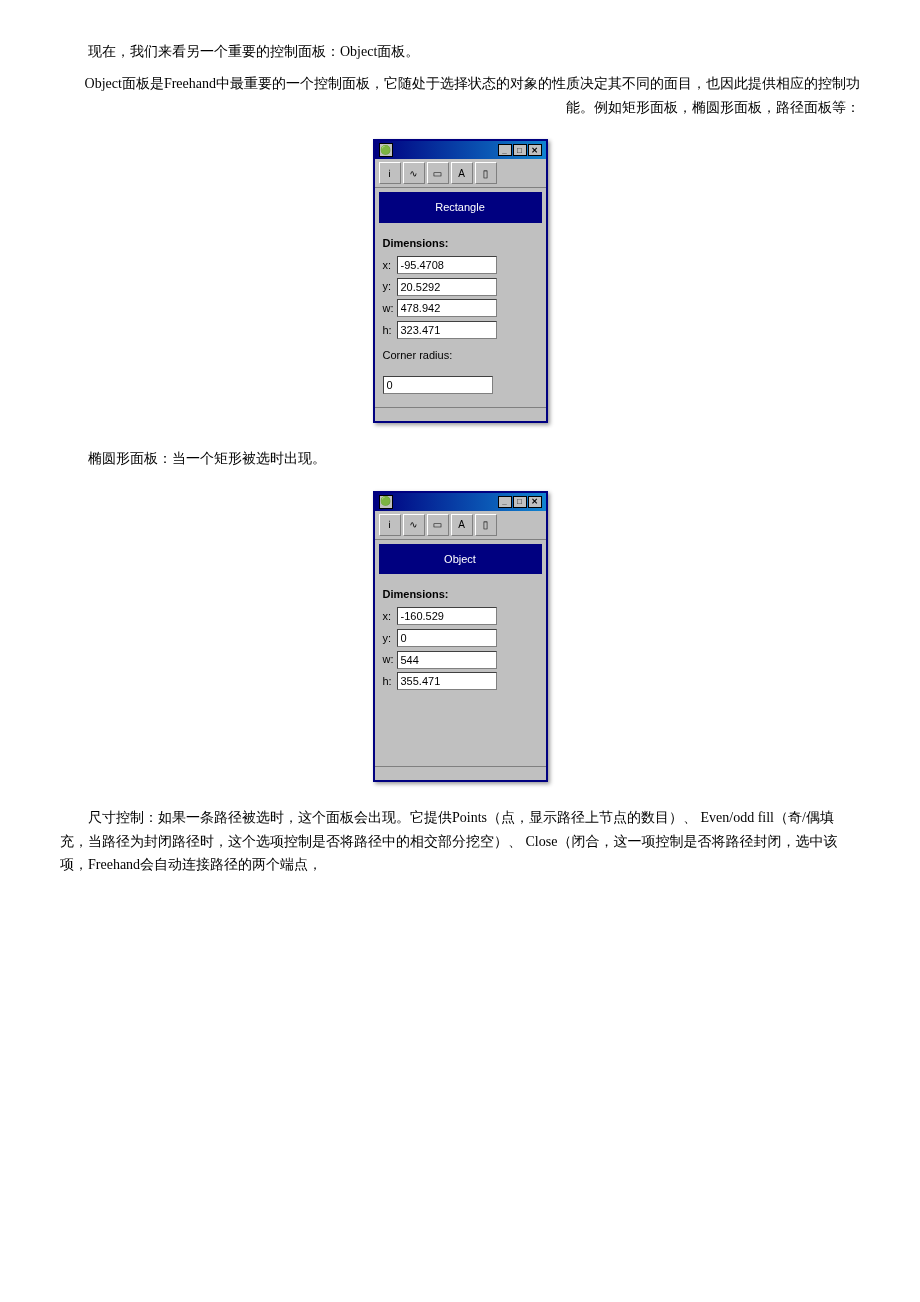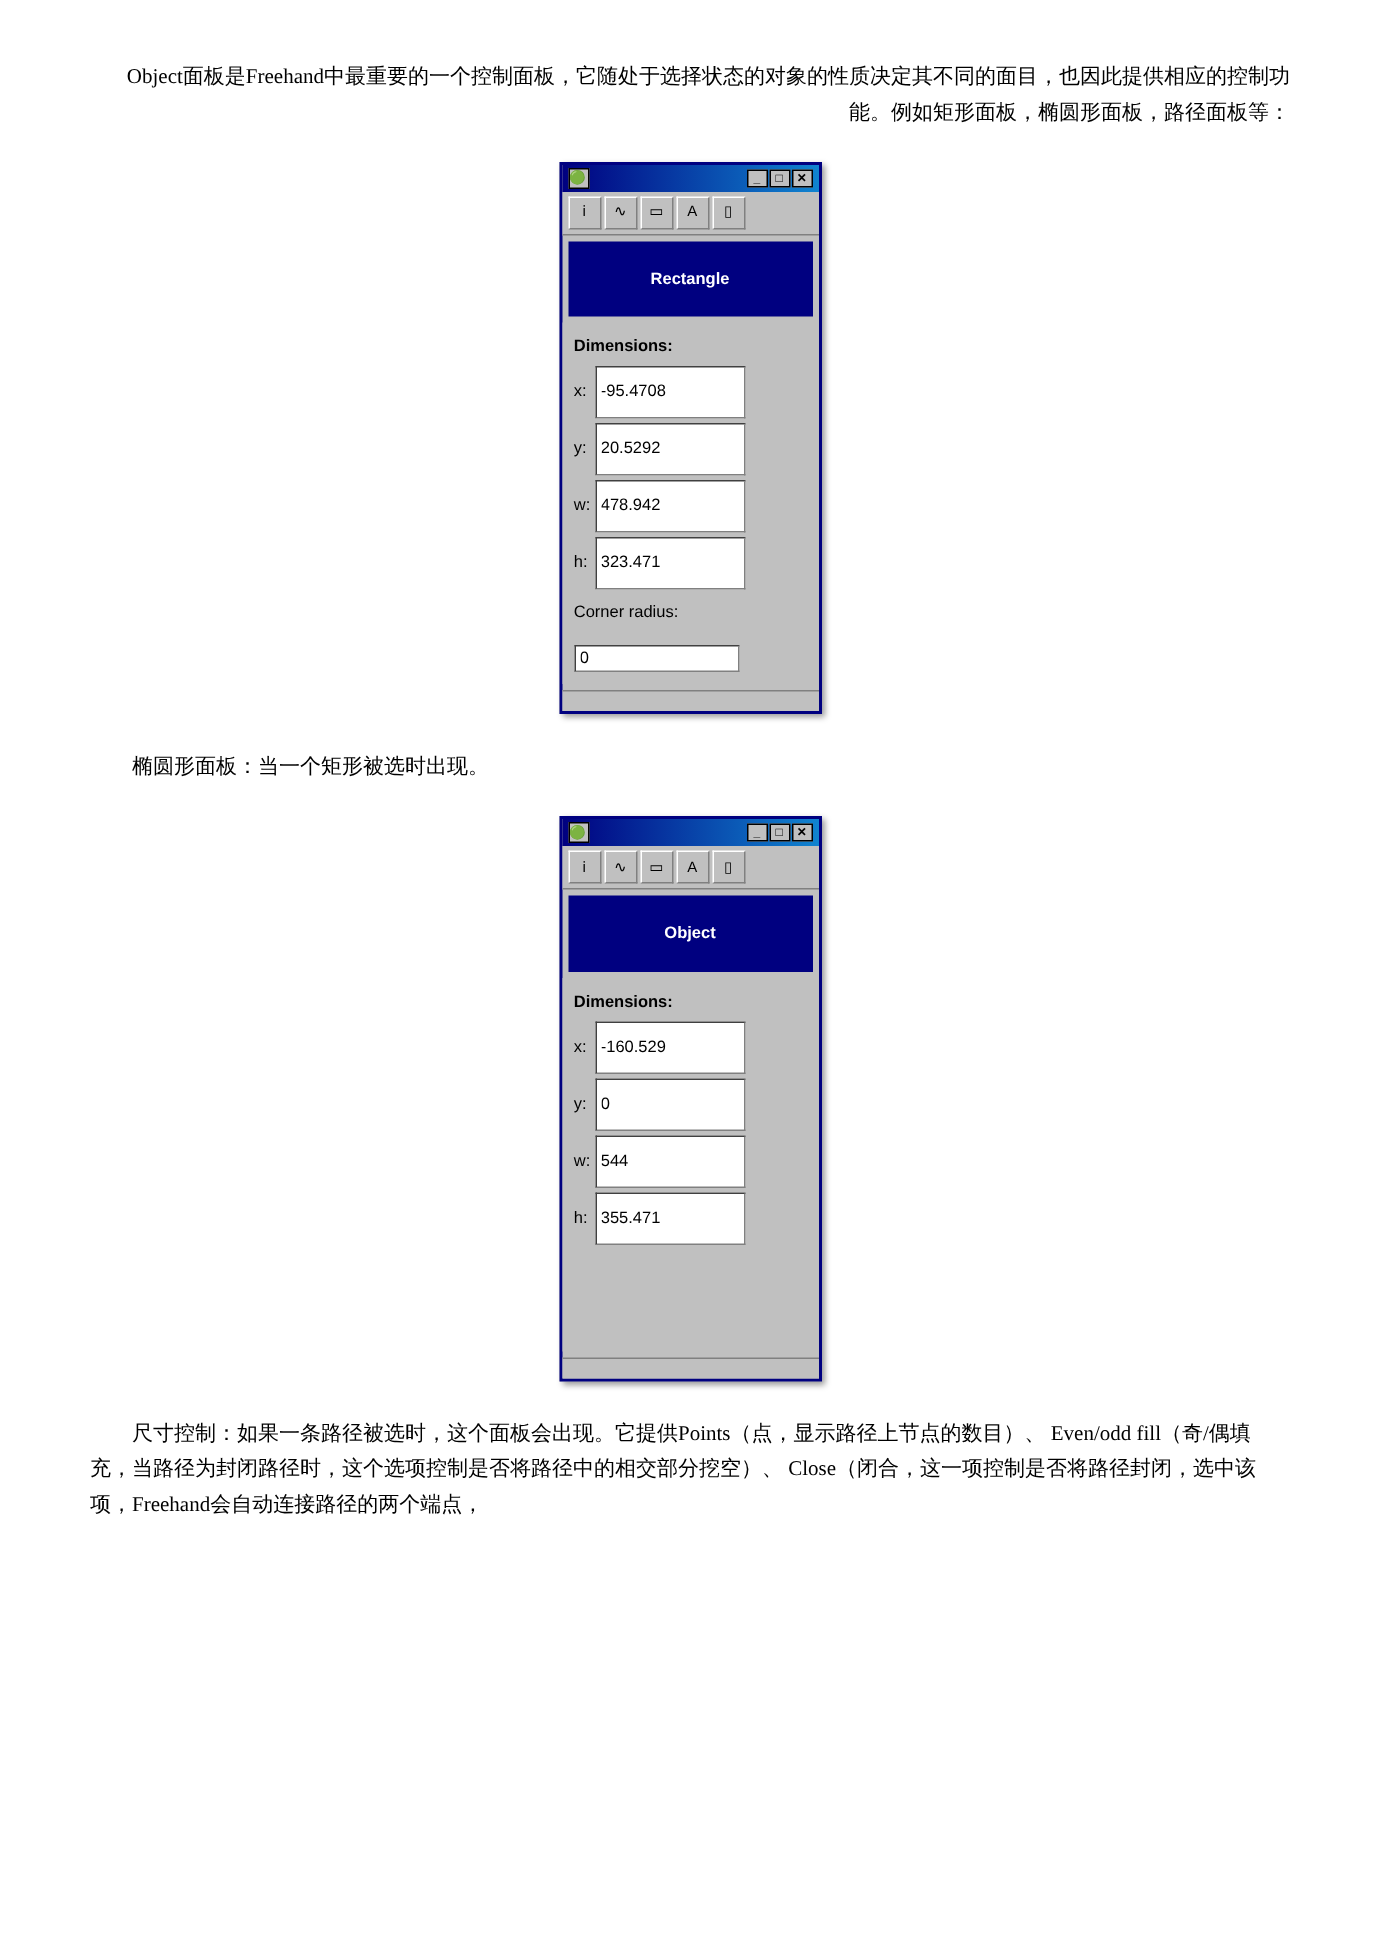--- a/index.html
+++ b/index.html
@@ -85,22 +85,22 @@
       border-left-color: #ffffff;
       display: flex; align-items: center; justify-content: center;
       font-size: 10px;
       cursor: pointer;
     }
     .win-panel-title {
       background: #000080;
       color: #ffffff;
       text-align: center;
       font-size: 11px;
-      font-weight: bold;
-      padding: 16px 0;
+      font-weight: normal;
+      padding: 6px 0;
       margin: 4px 4px 4px 4px;
     }
     .win-body {
       padding: 4px 8px 8px 8px;
       background: #c0c0c0;
     }
     .field-label {
       font-size: 11px;
       color: #000;
       margin-bottom: 3px;
@@ -112,21 +112,21 @@
       align-items: center;
       margin-bottom: 3px;
     }
     .field-row .coord-label {
       width: 14px;
       font-size: 11px;
       color: #000;
     }
     .win-input {
       width: 100px;
-      height: 35px;
+      height: 18px;
       background: #ffffff;
       border: 1px solid #808080;
       border-top-color: #404040;
       border-left-color: #404040;
       font-size: 11px;
       padding: 1px 3px;
       font-family: "MS Sans Serif", Arial, sans-serif;
     }
     .corner-radius-label {
       font-size: 11px;
@@ -153,20 +153,21 @@
       margin-top: 4px;
       color: #000;
       overflow: hidden;
       white-space: nowrap;
     }
   </style>
 </head>
 <body>
 
 <div class="content-block">
+  <p>现在，我们来看另一个重要的控制面板：Object面板。</p>
   <p class="no-indent">Object面板是Freehand中最重要的一个控制面板，它随处于选择状态的对象的性质决定其不同的面目，也因此提供相应的控制功能。例如矩形面板，椭圆形面板，路径面板等：</p>
 </div>
 
 <div class="panel-container">
   <div class="win-dialog">
     <div class="win-titlebar">
       <span class="win-titlebar-icon">🟢</span>
       <div class="win-title-buttons">
         <div class="win-title-btn">_</div>
         <div class="win-title-btn">□</div>

